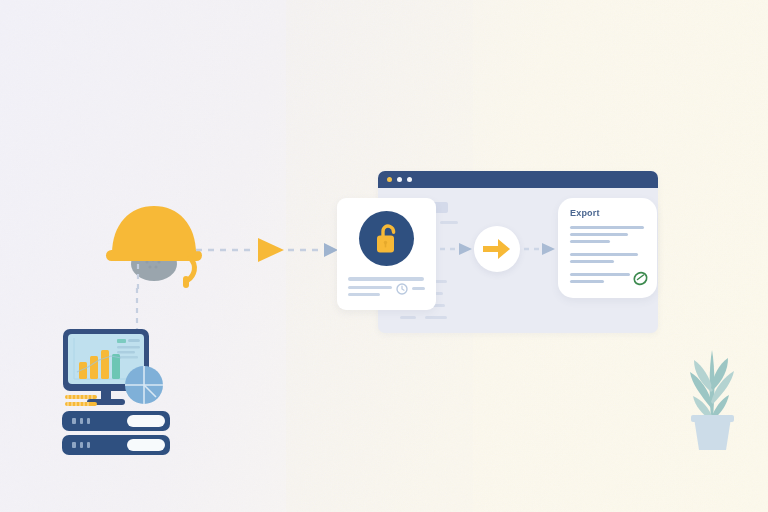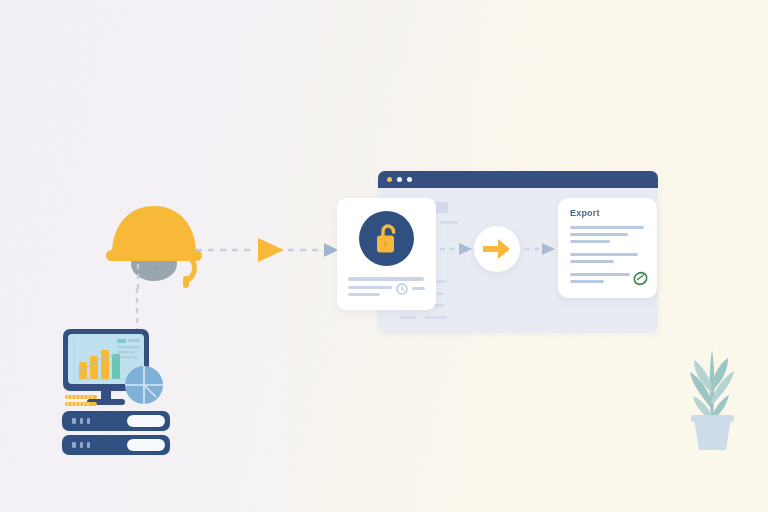--- a/index.html
+++ b/index.html
@@ -67,21 +67,21 @@
     position: absolute; left: 474px; top: 226px;
     width: 46px; height: 46px; border-radius: 50%;
     background: #ffffff;
     box-shadow: 0 2px 7px rgba(70,80,120,.09);
   }
 
   
   #exportcard {
     position: absolute; left: 558px; top: 198px;
     width: 99px; height: 100px;
-    background: #ffffff; border-radius: 10px;
+    background: #ffffff; border-radius: 15px;
     box-shadow: 0 3px 9px rgba(70,80,120,.07);
   }
   #exportcard .title {
     position: absolute; left: 12px; top: 10px;
     font-size: 9px; font-weight: 700;
     color: #4a6690; letter-spacing: .2px;
     filter: blur(.35px);
   }
   .tl { position: absolute; height: 3px; border-radius: 2px; background: #b9c9df; }
 

